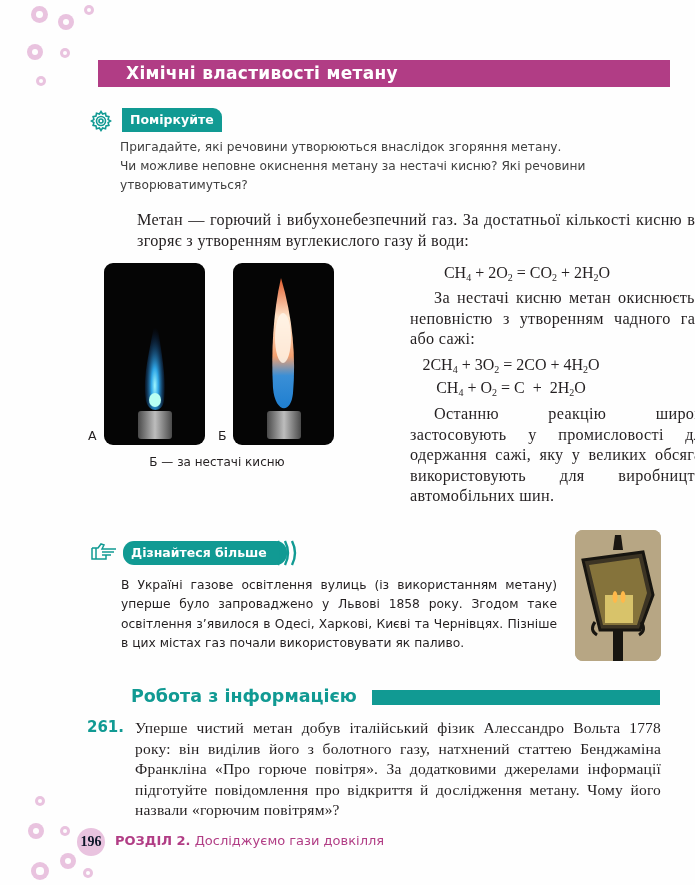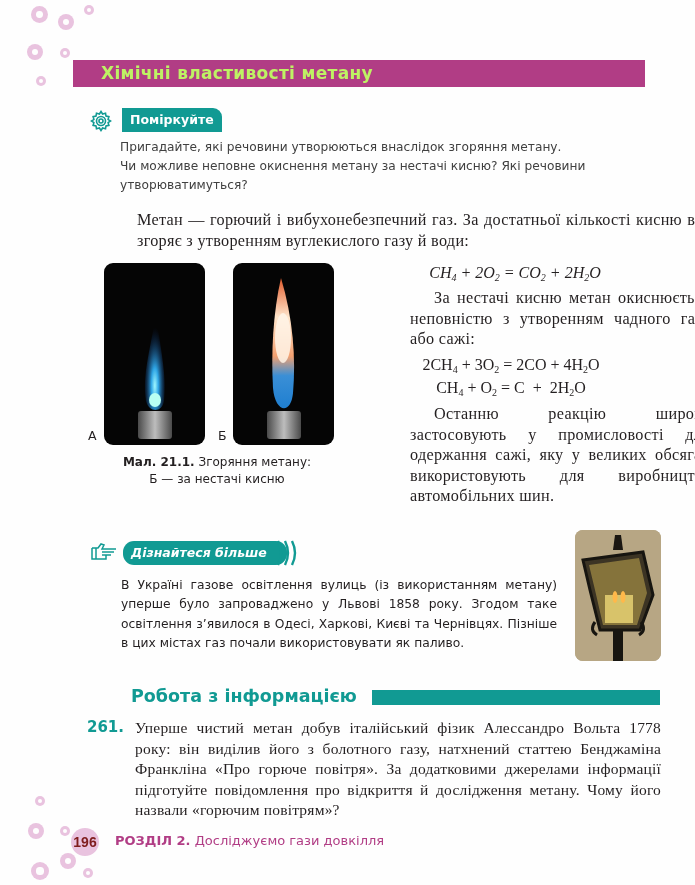--- a/index.html
+++ b/index.html
@@ -1,34 +1,34 @@
 <!DOCTYPE html>
 <html><head>
 <meta charset="utf-8">
 <style>
   * { margin:0; padding:0; box-sizing:border-box; }
   body { width:695px; height:885px; background:#fefefe; position:relative; overflow:hidden; font-family:"Liberation Serif", serif; color:#231f20; }
   .abs { position:absolute; }
   .dot { position:absolute; border-radius:50%; background:#e9c3df; }
   .dot::after { content:""; position:absolute; border-radius:50%; background:#fefefe; left:30%; top:30%; width:40%; height:40%; }
   .sans { font-family:"DejaVu Sans", sans-serif; }
-  .title-bar { left:73px; top:60px; width:572px; height:27px; background:#b13d85; color:#bef264; font-family:"DejaVu Sans", sans-serif; font-weight:bold; font-size:17px; line-height:27px; padding-left:28px; letter-spacing:0.3px; }
+  .title-bar { left:98px; top:60px; width:572px; height:27px; background:#b13d85; color:#ffffff; font-family:"DejaVu Sans", sans-serif; font-weight:bold; font-size:17px; line-height:27px; padding-left:28px; letter-spacing:0.3px; }
   .teal-label { background:#119a93; color:#fff; font-family:"DejaVu Sans", sans-serif; font-weight:bold; font-size:12.5px; height:24px; line-height:24px; padding:0 8px; border-top-right-radius:9px; }
   .think-text { left:120px; top:138px; width:540px; font-family:"DejaVu Sans", sans-serif; font-size:12.2px; line-height:19px; color:#404040; }
   .body-text { font-size:16.2px; line-height:20.5px; text-align:justify; letter-spacing:0.3px;margin-left:48px; }
   .eq { font-size:16px; text-align:center; line-height:23px; }
   sub { font-size:10px; vertical-align:-3px; }
   .photo { background:#050505; border-radius:9px; overflow:hidden; }
   .caption { font-family:"DejaVu Sans", sans-serif; font-size:12px; line-height:17px; text-align:center; }
   .learn-text { left:121px; top:576px; width:436px; font-family:"DejaVu Sans", sans-serif; font-size:12.3px; line-height:19.3px; text-align:justify; }
   .info-title { left:131px; top:686px; font-family:"DejaVu Sans", sans-serif; font-weight:bold; font-size:17.5px; color:#119a93; }
   .info-bar { left:372px; top:690px; width:288px; height:15px; background:#119a93; }
   .task-num { left:87px; top:718px; font-family:"DejaVu Sans", sans-serif; font-weight:bold; font-size:15px; color:#119a93; }
   .task-text { left:135px; top:718px; width:526px; font-size:15.5px; line-height:20.5px; text-align:justify; letter-spacing:0.2px; }
-  .footer-num { left:71px; top:828px; width:28px; height:28px; border-radius:50%; background:#e9c3df; font-family:Liberation Sans, sans-serif; font-weight:bold; font-size:14px; line-height:28px; text-align:center; color:#7f1d1d; }
+  .footer-num { left:77px; top:828px; width:28px; height:28px; border-radius:50%; background:#e9c3df; font-family:Liberation Serif, serif; font-weight:bold; font-size:14px; line-height:28px; text-align:center; color:#0f172a; }
   .footer-text { left:115px; top:833px; font-family:"DejaVu Sans", sans-serif; font-size:13px; color:#b13d85; }
 </style>
 </head>
 <body>
 
 <div class="dot" style="left:31px;top:6px;width:17px;height:17px;"></div>
 <div class="dot" style="left:58px;top:14px;width:16px;height:16px;"></div>
 <div class="dot" style="left:84px;top:5px;width:10px;height:10px;"></div>
 <div class="dot" style="left:27px;top:44px;width:16px;height:16px;"></div>
 <div class="dot" style="left:60px;top:48px;width:10px;height:10px;"></div>
@@ -89,42 +89,41 @@
       </linearGradient>
     </defs>
     <path d="M48 15 C40 50 38 90 40 125 C42 150 58 152 60 130 C63 95 60 55 48 15 Z" fill="url(#fireB)"></path>
     <ellipse cx="50" cy="75" rx="8" ry="25" fill="#fff5e8" opacity="0.85"></ellipse>
     <rect x="34" y="148" width="34" height="28" rx="3" fill="url(#metalB)"></rect>
   </svg>
 </div>
 <div class="abs sans" style="left:88px;top:428px;font-size:12.5px;">А</div>
 <div class="abs sans" style="left:218px;top:428px;font-size:12.5px;">Б</div>
 <div class="abs caption" style="left:82px;top:454px;width:270px;">
-  <div><b>Мал. 21.1.</b> <span>Згоряння метану:</span></div>
   <div>Б — за нестачі кисню</div>
 </div>
 
-<div class="abs eq" style="left:364px;top:261px;width:302px;font-style:italic;">CH<sub>4</sub> + 2O<sub>2</sub> = CO<sub>2</sub> + 2H<sub>2</sub>O</div>
+<div class="abs eq" style="left:376px;top:261px;width:302px;">CH<sub>4</sub> + 2O<sub>2</sub> = CO<sub>2</sub> + 2H<sub>2</sub>O</div>
 <div class="abs body-text" style="left:362px;top:288px;width:300px;text-indent:24px;">За нестачі кисню метан окиснюється неповністю з утворенням чадного газу або сажі:</div>
 <div class="abs eq" style="left:360px;top:353px;width:302px;">2CH<sub>4</sub> + 3O<sub>2</sub> = 2CO + 4H<sub>2</sub>O</div>
 <div class="abs eq" style="left:360px;top:376px;width:302px;">CH<sub>4</sub> + O<sub>2</sub> = C &nbsp;+ &nbsp;2H<sub>2</sub>O</div>
 <div class="abs body-text" style="left:362px;top:404px;width:300px;text-indent:24px;">Останню реакцію широко застосовують у промисловості для одержання сажі, яку у великих обсягах використовують для виробництва автомобільних шин.</div>
 
 <div class="abs" style="left:89px;top:542px;width:30px;height:20px;">
   <svg width="30" height="20" viewBox="0 0 30 20">
     <g fill="none" stroke="#119a93" stroke-width="1.5">
       <path d="M3 6 L9 6 L12 2 L15 3 L13 7 L27 7"></path>
       <path d="M13 10 L25 10"></path>
       <path d="M13 13 L22 13"></path>
       <path d="M3 6 L3 17 L17 17 L17 13"></path>
       <path d="M7 6 L7 17"></path>
     </g>
   </svg>
 </div>
-<div class="abs teal-label" style="left:123px;top:541px;border-radius:11px;padding-right:20px;font-style:italic;">Дізнайтеся більше</div>
+<div class="abs teal-label" style="left:123px;top:541px;border-radius:11px;padding-right:20px;">Дізнайтеся більше</div>
 <div class="abs" style="left:274px;top:540px;width:28px;height:26px;">
   <svg width="28" height="26" viewBox="0 0 28 26">
     <g stroke="#119a93" stroke-width="2.4" fill="none">
       <path d="M4 1 Q10 13 4 25"></path>
       <path d="M11 1 Q17 13 11 25"></path>
       <path d="M18 1 Q24 13 18 25"></path>
     </g>
   </svg>
 </div>
 <div class="abs learn-text">В Україні газове освітлення вулиць (із використанням метану) уперше було запроваджено у Львові 1858 року. Згодом таке освітлення з’явилося в Одесі, Харкові, Києві та Чернівцях. Пізніше в цих містах газ почали використовувати як паливо.</div>

